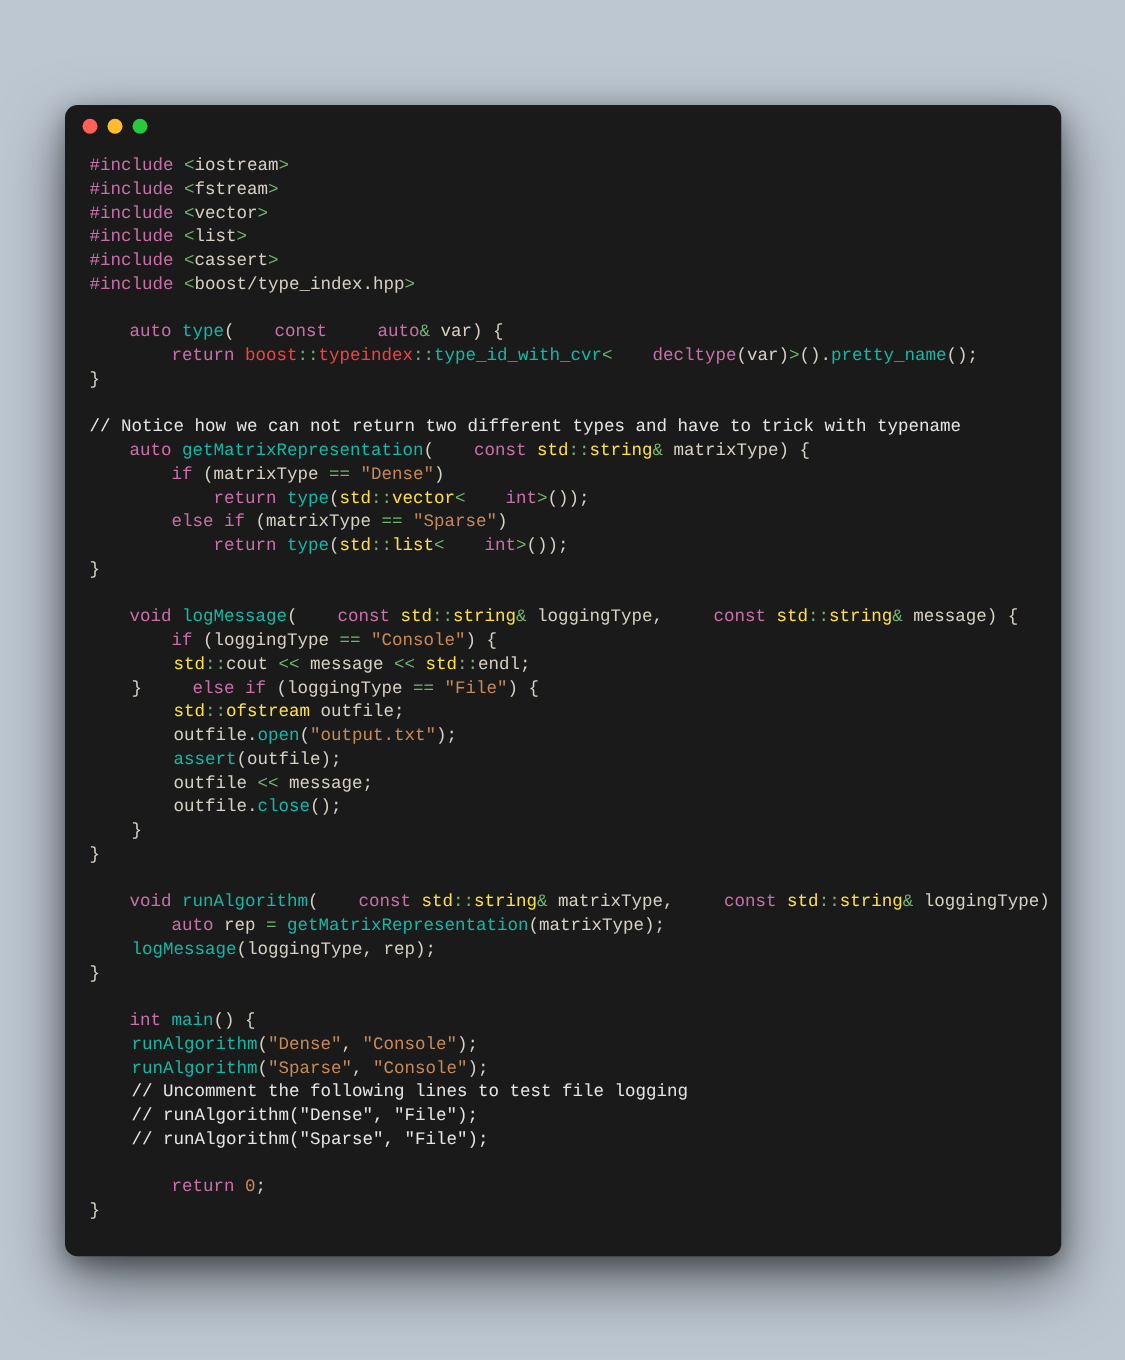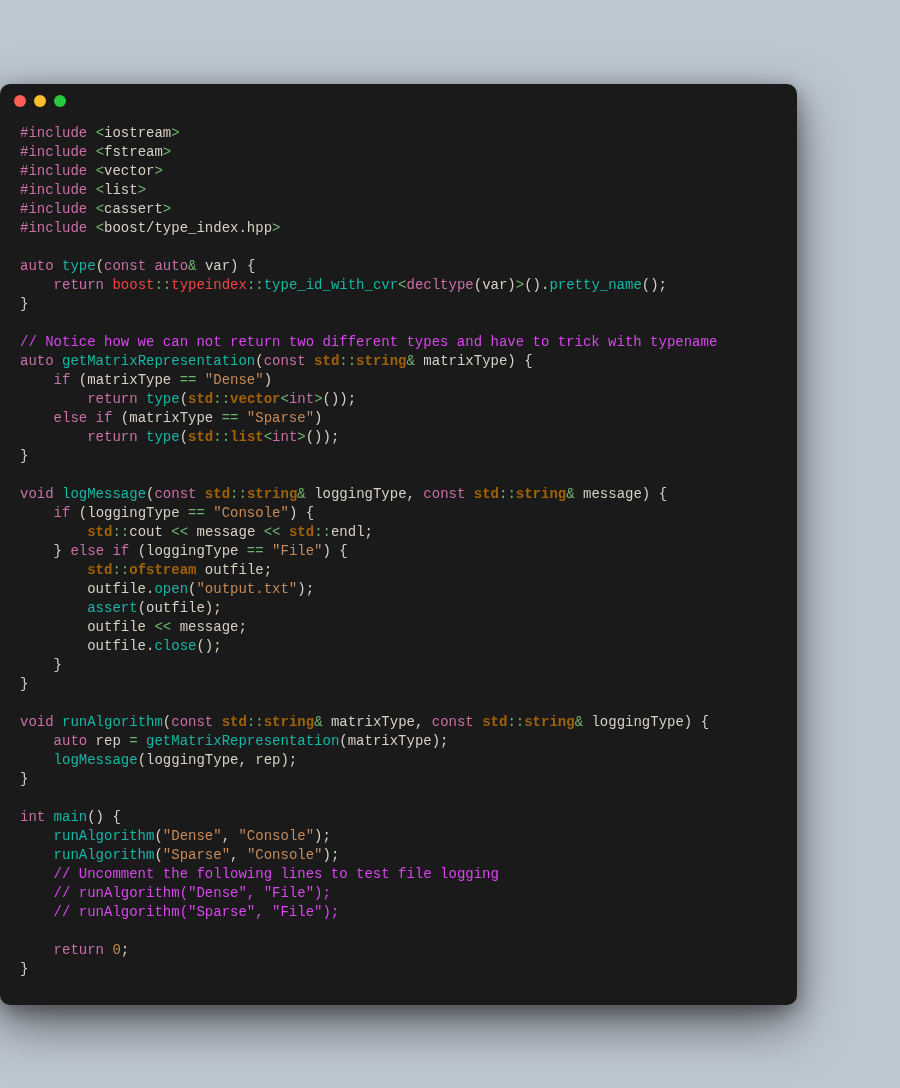--- a/index.html
+++ b/index.html
@@ -9,20 +9,21 @@
     height: 1088px;
     background: #bdc7d2;
     font-family: "SFMono-Regular", "Menlo", "Consolas", "Liberation Mono", monospace;
     overflow: hidden;
   }
   .stage {
     width: 900px;
     height: 1088px;
     display: flex;
     align-items: center;
+    justify-content: center;
     border-radius: 31px;
   }
   .window {
     width: 797px;
     background: #1a1a1a;
     border-radius: 10px;
     box-shadow: 0 20px 50px rgba(0,0,0,0.5), 0 6px 20px rgba(0,0,0,0.35);
     overflow: hidden;
   }
   .titlebar {
@@ -45,26 +46,26 @@
     padding: 6px 20px 26px 20px;
     font-size: 14px;
     line-height: 19px;
     color: #d7d0c4;
     white-space: pre;
   }
 
   
   .tok-pp    { color:#cb6fa9; } 
   .tok-inc   { color:#d7d0c4; } 
-  .tok-kw    { color:#cb6fa9; } 
-  .tok-type  { color:#a16207;font-weight:bold; } 
+  .tok-kw    { color:#cb6fa9;margin-left:32px; } 
+  .tok-type  { color:#fde047; } 
   .tok-fn    { color:#14b8a6; } 
   .tok-str   { color:#c78a58; } 
   .tok-num   { color:#c78a58; } 
-  .tok-cmt   { color:#d946ef; } 
+  .tok-cmt   { color:#e5e5e5; } 
   .tok-op    { color:#70b56f; } 
   .tok-id    { color:#d7d0c4; } 
   .tok-ns    { color:#ef4444; } 
 
   .line { display:block; }
 </style>
 </head>
 <body>
 
 <div class="stage">

